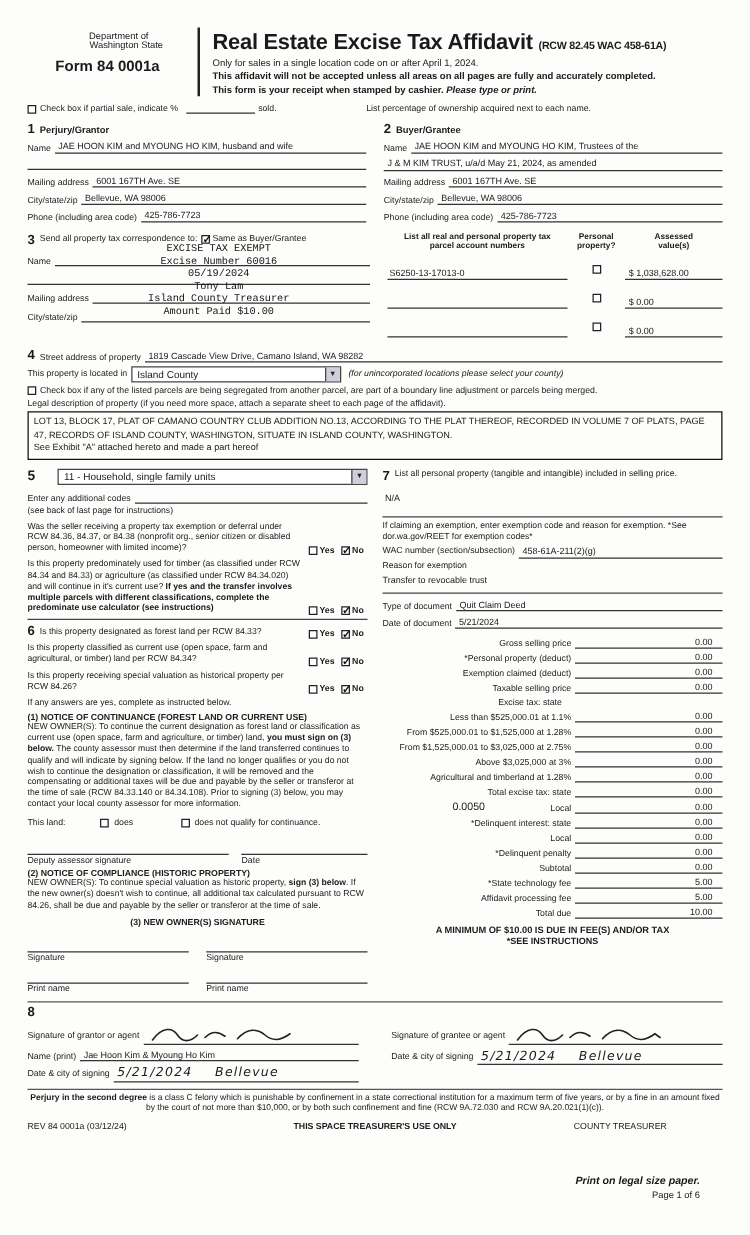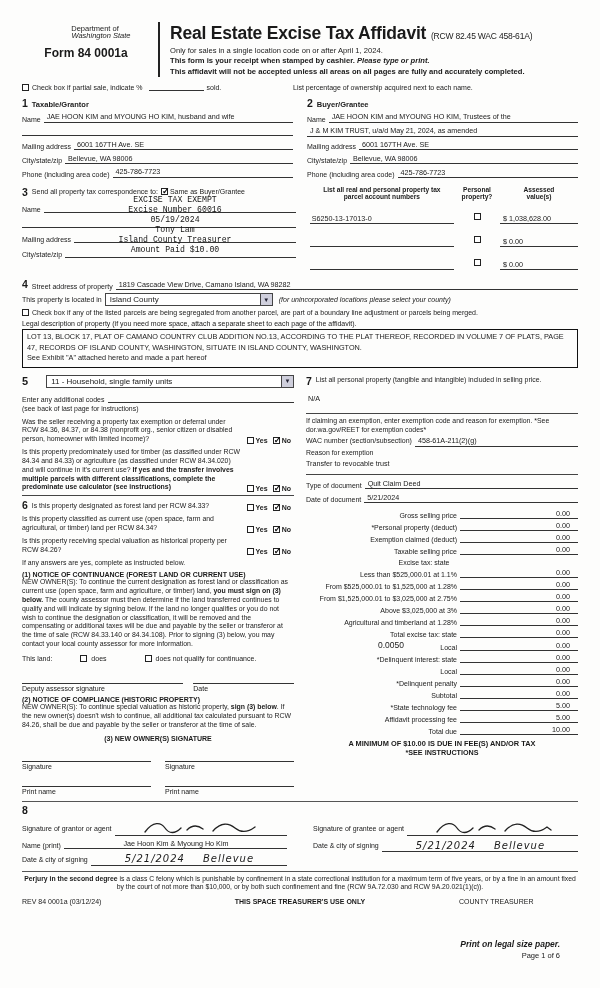--- a/index.html
+++ b/index.html
@@ -10,26 +10,26 @@
     overflow:hidden; margin:0 auto; padding:6px 22px 0 22px;
   }
   .scanband { position:absolute; left:0; top:10px; width:100%; height:14px;
     background:linear-gradient(90deg,#e3e3e1,#eceme9,#e6e6e4); opacity:.55; }
   
   .header { display:flex; margin-top:16px; }
   .logo-block { width:128px; text-align:center; padding-top:2px; flex:0 0 auto; }
   .dept-of { font-size:7.5px; margin-left:18px; }
   .rev-row { display:flex; align-items:center; justify-content:center; }
   .rev-word { font-size:17px; font-weight:bold; letter-spacing:-0.5px; }
-  .wa-state { font-size:7.5px; font-style:italic; margin-left:30px; margin-top:-2px; }
+  .wa-state { font-size:7.5px; margin-left:30px; margin-top:-2px; }
   .form-no { font-size:12px; font-weight:bold; margin-top:6px; }
   .v-div { width:2px; background:#222; margin:0 10px 0 8px; flex:0 0 auto; }
   .title-block { padding-top:1px; }
   .title-line { font-size:17.5px; font-weight:bold; letter-spacing:-0.2px; }
-  .title-rcw { font-size:8.5px; font-weight:normal; }
+  .title-rcw { font-size:8.5px; font-weight:bold; }
   .sub { font-size:7.6px; margin-top:1.5px; line-height:1.25; }
   .sub b { font-weight:bold; }
   .it { font-style:italic; }
   
   .frow { display:flex; align-items:flex-end; font-size:7px; }
   .lbl { white-space:nowrap; padding-right:3px; }
   .uf { border-bottom:1px solid #333; flex:1; font-size:7.2px; padding:0 2px 0 3px; min-height:9px; line-height:1.15; }
   .cb { width:7px; height:7px; border:1px solid #222; display:inline-block; position:relative; flex:0 0 auto; background:#fff; }
   .cb.checked::after { content:"✓"; position:absolute; left:0px; top:-3px; font-size:9px; font-weight:bold; color:#111; }
   .secno { font-size:10.5px; font-weight:bold; padding-right:4px; }
@@ -88,28 +88,28 @@
   
   .s7head { display:flex; }
   .s7head .p67 { margin-top:1px; }
   .na { font-size:7.2px; margin:7px 0 10px 2px; }
   .wacrow { display:flex; align-items:flex-start; font-size:7px; margin-top:3px; }
   .docrow { display:flex; align-items:flex-end; font-size:7px; margin-top:5px; }
   .tax-row { display:flex; align-items:flex-end; margin-top:2.1px; font-size:7px; position:relative; }
   .tax-label { flex:1; text-align:right; padding-right:3px; white-space:nowrap; }
   .tax-fill { flex:0 0 118px; border-bottom:1px solid #333; text-align:right; padding-right:8px; font-size:7.2px; min-height:9px; }
   .tax-header { text-align:center; font-size:7px; margin:3.5px 36px 1px 0; }
-  .tax-prefix { position:absolute; left:56px; bottom:1px; font-size:8.5px;padding-left:16px; }
+  .tax-prefix { position:absolute; left:40px; bottom:1px; font-size:8.5px;padding-left:16px; }
   .minnote { font-size:7.4px; font-weight:bold; text-align:center; margin-top:4px; }
   .seeinst { font-size:7.2px; font-weight:bold; text-align:center; }
   
   .s8 { border-top:1px solid #555; margin-top:6px; padding-top:2px; }
   .s8head { display:flex; align-items:baseline; }
   .s8cols { display:flex; gap:26px; margin-top:1px; }
-  .s8c { flex:1;text-align:center; }
+  .s8c { flex:1; }
   .s8row { display:flex; align-items:flex-end; font-size:7px; margin-top:4px; }
   .sigsvg { margin-bottom:-3px; }
   .hand { font-family:"DejaVu Sans", sans-serif; font-style:italic; font-size:10px; letter-spacing:1px; transform:rotate(-1deg); }
   
   .perjury { font-size:6.8px; text-align:center; line-height:1.3; margin-top:5px; border-top:1px solid #555; padding-top:3px; }
   .accband { background:#dedddb; margin:3px -22px 0 -22px; padding:2px 30px; font-size:7.8px; font-weight:bold; text-align:center; line-height:1.3; }
   .revrow { display:flex; font-size:7px; margin-top:6px; }
   .revrow .c1 { flex:1; }
   .revrow .c2 { flex:1.4; text-align:center; font-weight:bold; }
   .revrow .c3 { flex:1; text-align:center; }
@@ -129,40 +129,40 @@
       <div class="wa-state">Washington State</div>
       <div class="form-no">Form 84 0001a</div>
     </div>
     <div class="v-div"></div>
     <div class="title-block">
       <div class="title-line">
         <span>Real Estate Excise Tax Affidavit</span>
         <span class="title-rcw">(RCW 82.45 WAC 458-61A)</span>
       </div>
       <div class="sub">Only for sales in a single location code on or after April 1, 2024.</div>
+      <div class="sub"><b>This affidavit will not be accepted unless all areas on all pages are fully and accurately completed.</b></div>
       <div class="sub">
         <b>This form is your receipt when stamped by cashier. </b><b class="it">Please type or print.</b>
       </div>
-      <div class="sub"><b>This affidavit will not be accepted unless all areas on all pages are fully and accurately completed.</b></div>
     </div>
   </div>
 
   <div class="partial">
     <span class="cb"></span>
     <span class="lbl" style="margin-left:3px">Check box if partial sale, indicate %</span>
     <span class="gap"></span>
     <span class="lbl">sold.</span>
     <span class="rnote">List percentage of ownership acquired next to each name.</span>
   </div>
 
   <div class="cols12">
     <div class="col12">
       <div class="headrow">
         <span class="secno">1</span>
-        <span class="sechead">Taxable/Grantor</span>
+        <span class="sechead">Perjury/Grantor</span>
       </div>
       <div class="frow">
           <span class="lbl">Name</span>
           <span class="uf">JAE HOON KIM and MYOUNG HO KIM, husband and wife</span>
         </div>
       <div class="frow">
           <span class="uf"></span>
         </div>
       <div class="frow">
           <span class="lbl">Mailing address</span>

